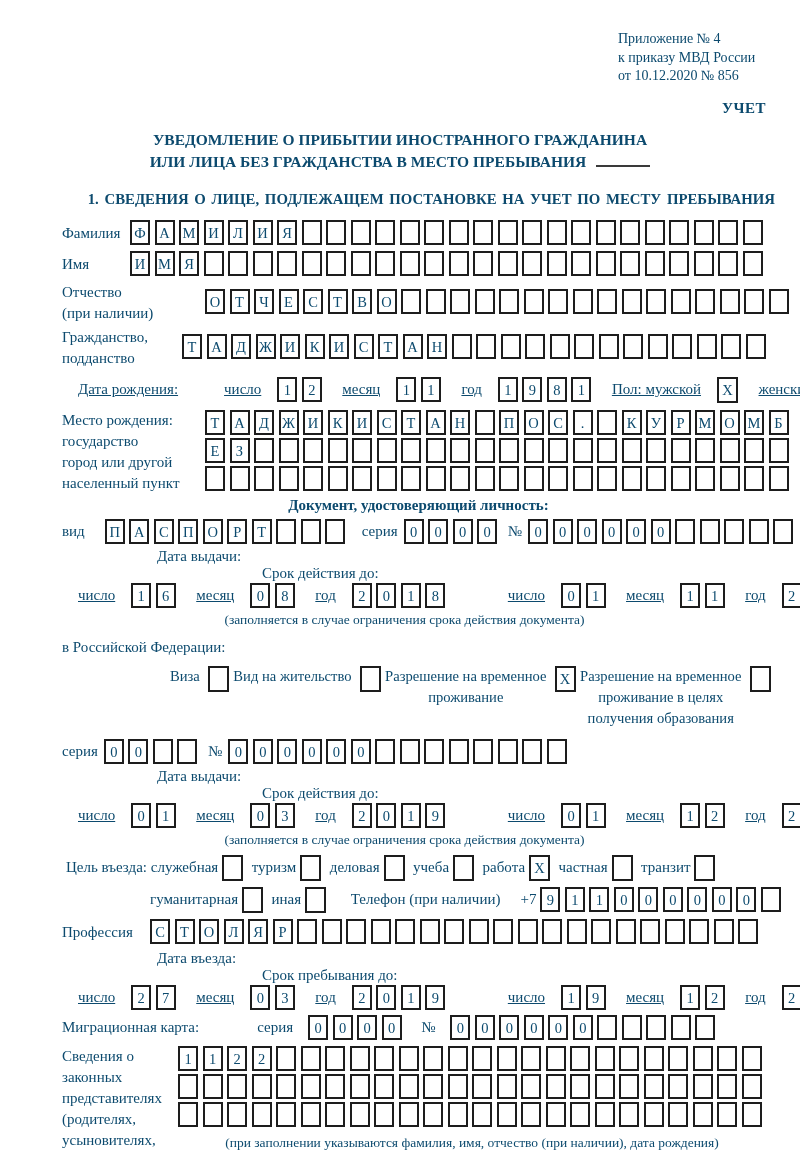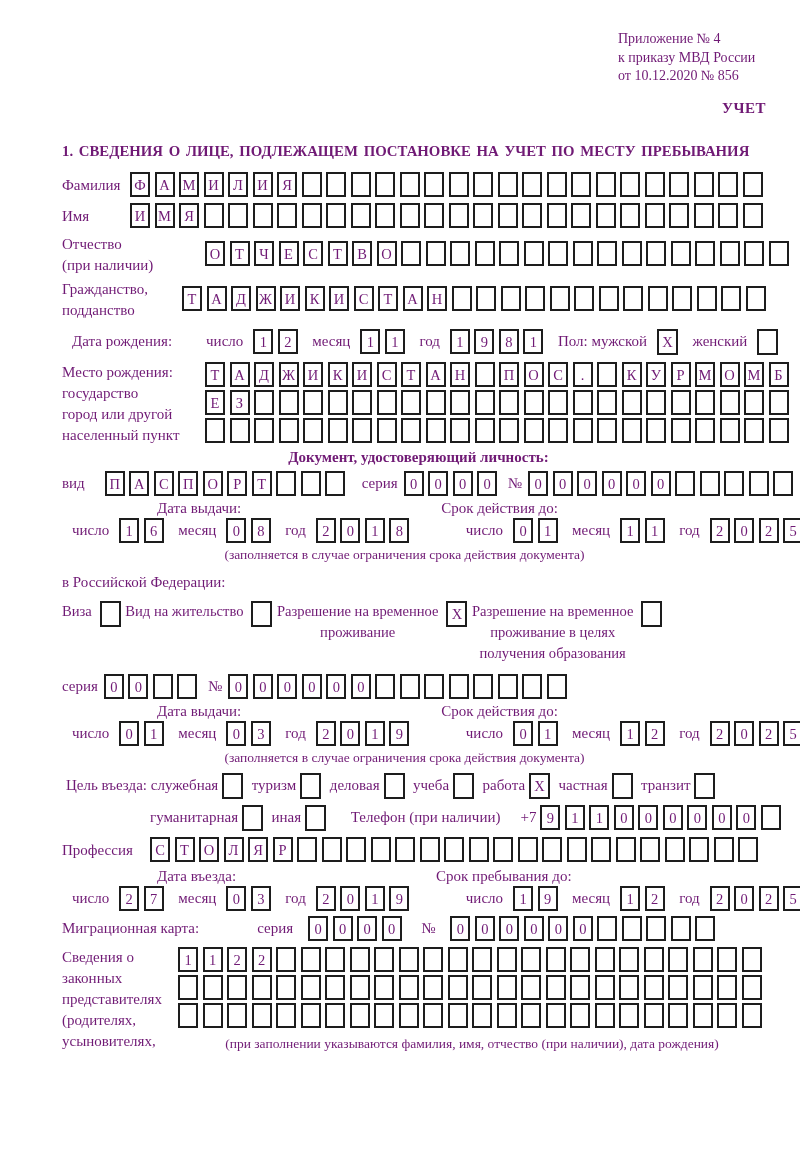--- a/index.html
+++ b/index.html
@@ -1,31 +1,31 @@
 <!DOCTYPE html>
 <html lang="ru"><head>
 <meta charset="utf-8">
 <style>
   html,body{margin:0;padding:0;background:#fff;}
   .page{
     width:800px;height:1163px;box-sizing:border-box;overflow:hidden;
-    background:#fff;color:#701a75;position:relative;
+    background:#fff;color:#0c4a6e;position:relative;
     font-family:"Liberation Serif","DejaVu Serif",serif;
     padding-top:30px;
   }
   .content{padding:0 25px 0 62px;}
 
   
   .appendix{margin-left:618px;font-size:14px;line-height:18.5px;}
   .amendment{margin-left:618px;margin-top:5px;font-size:13.5px;line-height:18px;}
   .forma{font-weight:bold;text-align:right;padding-right:34px;margin-top:14px;font-size:15px;letter-spacing:.5px;}
 
   .title{text-align:center;font-weight:bold;font-size:15.5px;line-height:22px;margin-top:12px;}
   .title-underline{display:inline-block;width:54px;border-bottom:2px solid #3a3a3a;height:12px;margin-left:10px;}
-  .sec-heading{font-weight:bold;font-size:14.8px;margin:26px 0 12px;word-spacing:2px;}
+  .sec-heading{font-weight:bold;font-size:14.8px;margin:18px 0 12px;word-spacing:2px;text-align:right;}
 
   
   .cells{display:inline-flex;flex-wrap:nowrap;}
   .cell{
     display:inline-block;box-sizing:border-box;flex-shrink:0;
     width:20px;height:25px;border:2px solid #1d1d1d;margin-right:4.5px;
     text-align:center;line-height:22px;font-size:14.5px;background:#fff;
   }
   .checkbox{width:21px;height:26px;line-height:23px;}
 
@@ -33,27 +33,27 @@
   .row{display:flex;align-items:center;margin-bottom:3px;}
   .row-label{font-size:15px;line-height:21px;flex-shrink:0;}
   .cellrows .cells{display:flex;margin-bottom:3px;}
   .inline-row{display:flex;align-items:center;margin-bottom:4px;font-size:15px;white-space:nowrap;}
   .tok-text{margin:0 6px;}
   .tok-text:first-child{margin-left:0;}
   .tok-gap{display:inline-block;flex-shrink:0;}
   .center-bold{text-align:center;font-weight:bold;font-size:15px;margin:4px 0 5px;}
   .plain-text{font-size:15px;line-height:25px;}
   .note-right{text-align:center;padding-right:28px;font-size:13.5px;margin:1px 0 7px;}
-  .duallabel{display:flex;font-size:15px;margin:3px 0 1px;}
+  .duallabel{display:flex;font-size:15px;margin:3px 0 1px;flex-direction:column;}
   .dl-left{margin-left:95px;}
   .dl-right{margin-left:200px;}
-  .permits{display:flex;justify-content:flex-start;align-items:flex-start;margin:6px 0 10px;font-size:14.6px;}
+  .permits{display:flex;justify-content:flex-end;align-items:flex-start;margin:6px 0 10px;font-size:14.6px;}
   .permit-item{display:flex;align-items:flex-start;}
   .permit-label{text-align:center;line-height:21px;margin-right:8px;}
-  .dates .tok-text{margin:0 10px;}
+  .dates .tok-text{margin:0 16px;text-decoration:underline;}
   .purpose .tok-text{margin:0 4px;}
   .rep-note{font-size:13.5px;margin-top:8px;text-align:center;width:588px;white-space:nowrap;}
 
   [data-name="birth-date-row"]{margin:8px 0 7px;}
   [data-name="identity-doc-heading"]{margin-top:1px;}
   [data-name="residence-doc-text-1"]{margin-top:2px;}
   [data-name="permit-series-row"]{margin-top:2px;}
   [data-name="visit-purpose-row-2"]{margin:6px 0;}
   [data-name="profession-row"]{margin-top:2px;}
   [data-name="migration-card-row"]{margin:5px 0 6px;gap:9px;}
@@ -62,20 +62,24 @@
 <body>
 
 <div class="page" data-name="arrival-notification-form">
   <div class="appendix" data-name="appendix-block">
     <div data-name="appendix-line">Приложение № 4</div>
     <div data-name="appendix-line">к приказу МВД России</div>
     <div data-name="appendix-line">от 10.12.2020 № 856</div>
   </div>
   <div class="forma" data-name="form-label">УЧЕТ</div>
 
+  <div class="title" data-name="form-title">
+    <div data-name="form-title-line1">УВЕДОМЛЕНИЕ О ПРИБЫТИИ ИНОСТРАННОГО ГРАЖДАНИНА</div>
+    <div data-name="form-title-line2"><span>ИЛИ ЛИЦА БЕЗ ГРАЖДАНСТВА В МЕСТО ПРЕБЫВАНИЯ</span><span class="title-underline" data-name="title-blank-underline"></span></div>
+  </div>
 
   <div class="content" data-name="form-content">
     <div class="sec-heading" data-name="section1-heading">1. СВЕДЕНИЯ О ЛИЦЕ, ПОДЛЕЖАЩЕМ ПОСТАНОВКЕ НА УЧЕТ ПО МЕСТУ ПРЕБЫВАНИЯ</div>
     <div id="form-body" data-name="form-body">
         <div class="row" data-name="surname-row">
           <div class="row-label" data-name="surname-row-label" style="width: 68px;">
             <div>Фамилия</div>
           </div>
           <div class="cellrows" data-name="surname-row-cells">
             <span class="cells" data-name="surname-row-cellrow">

